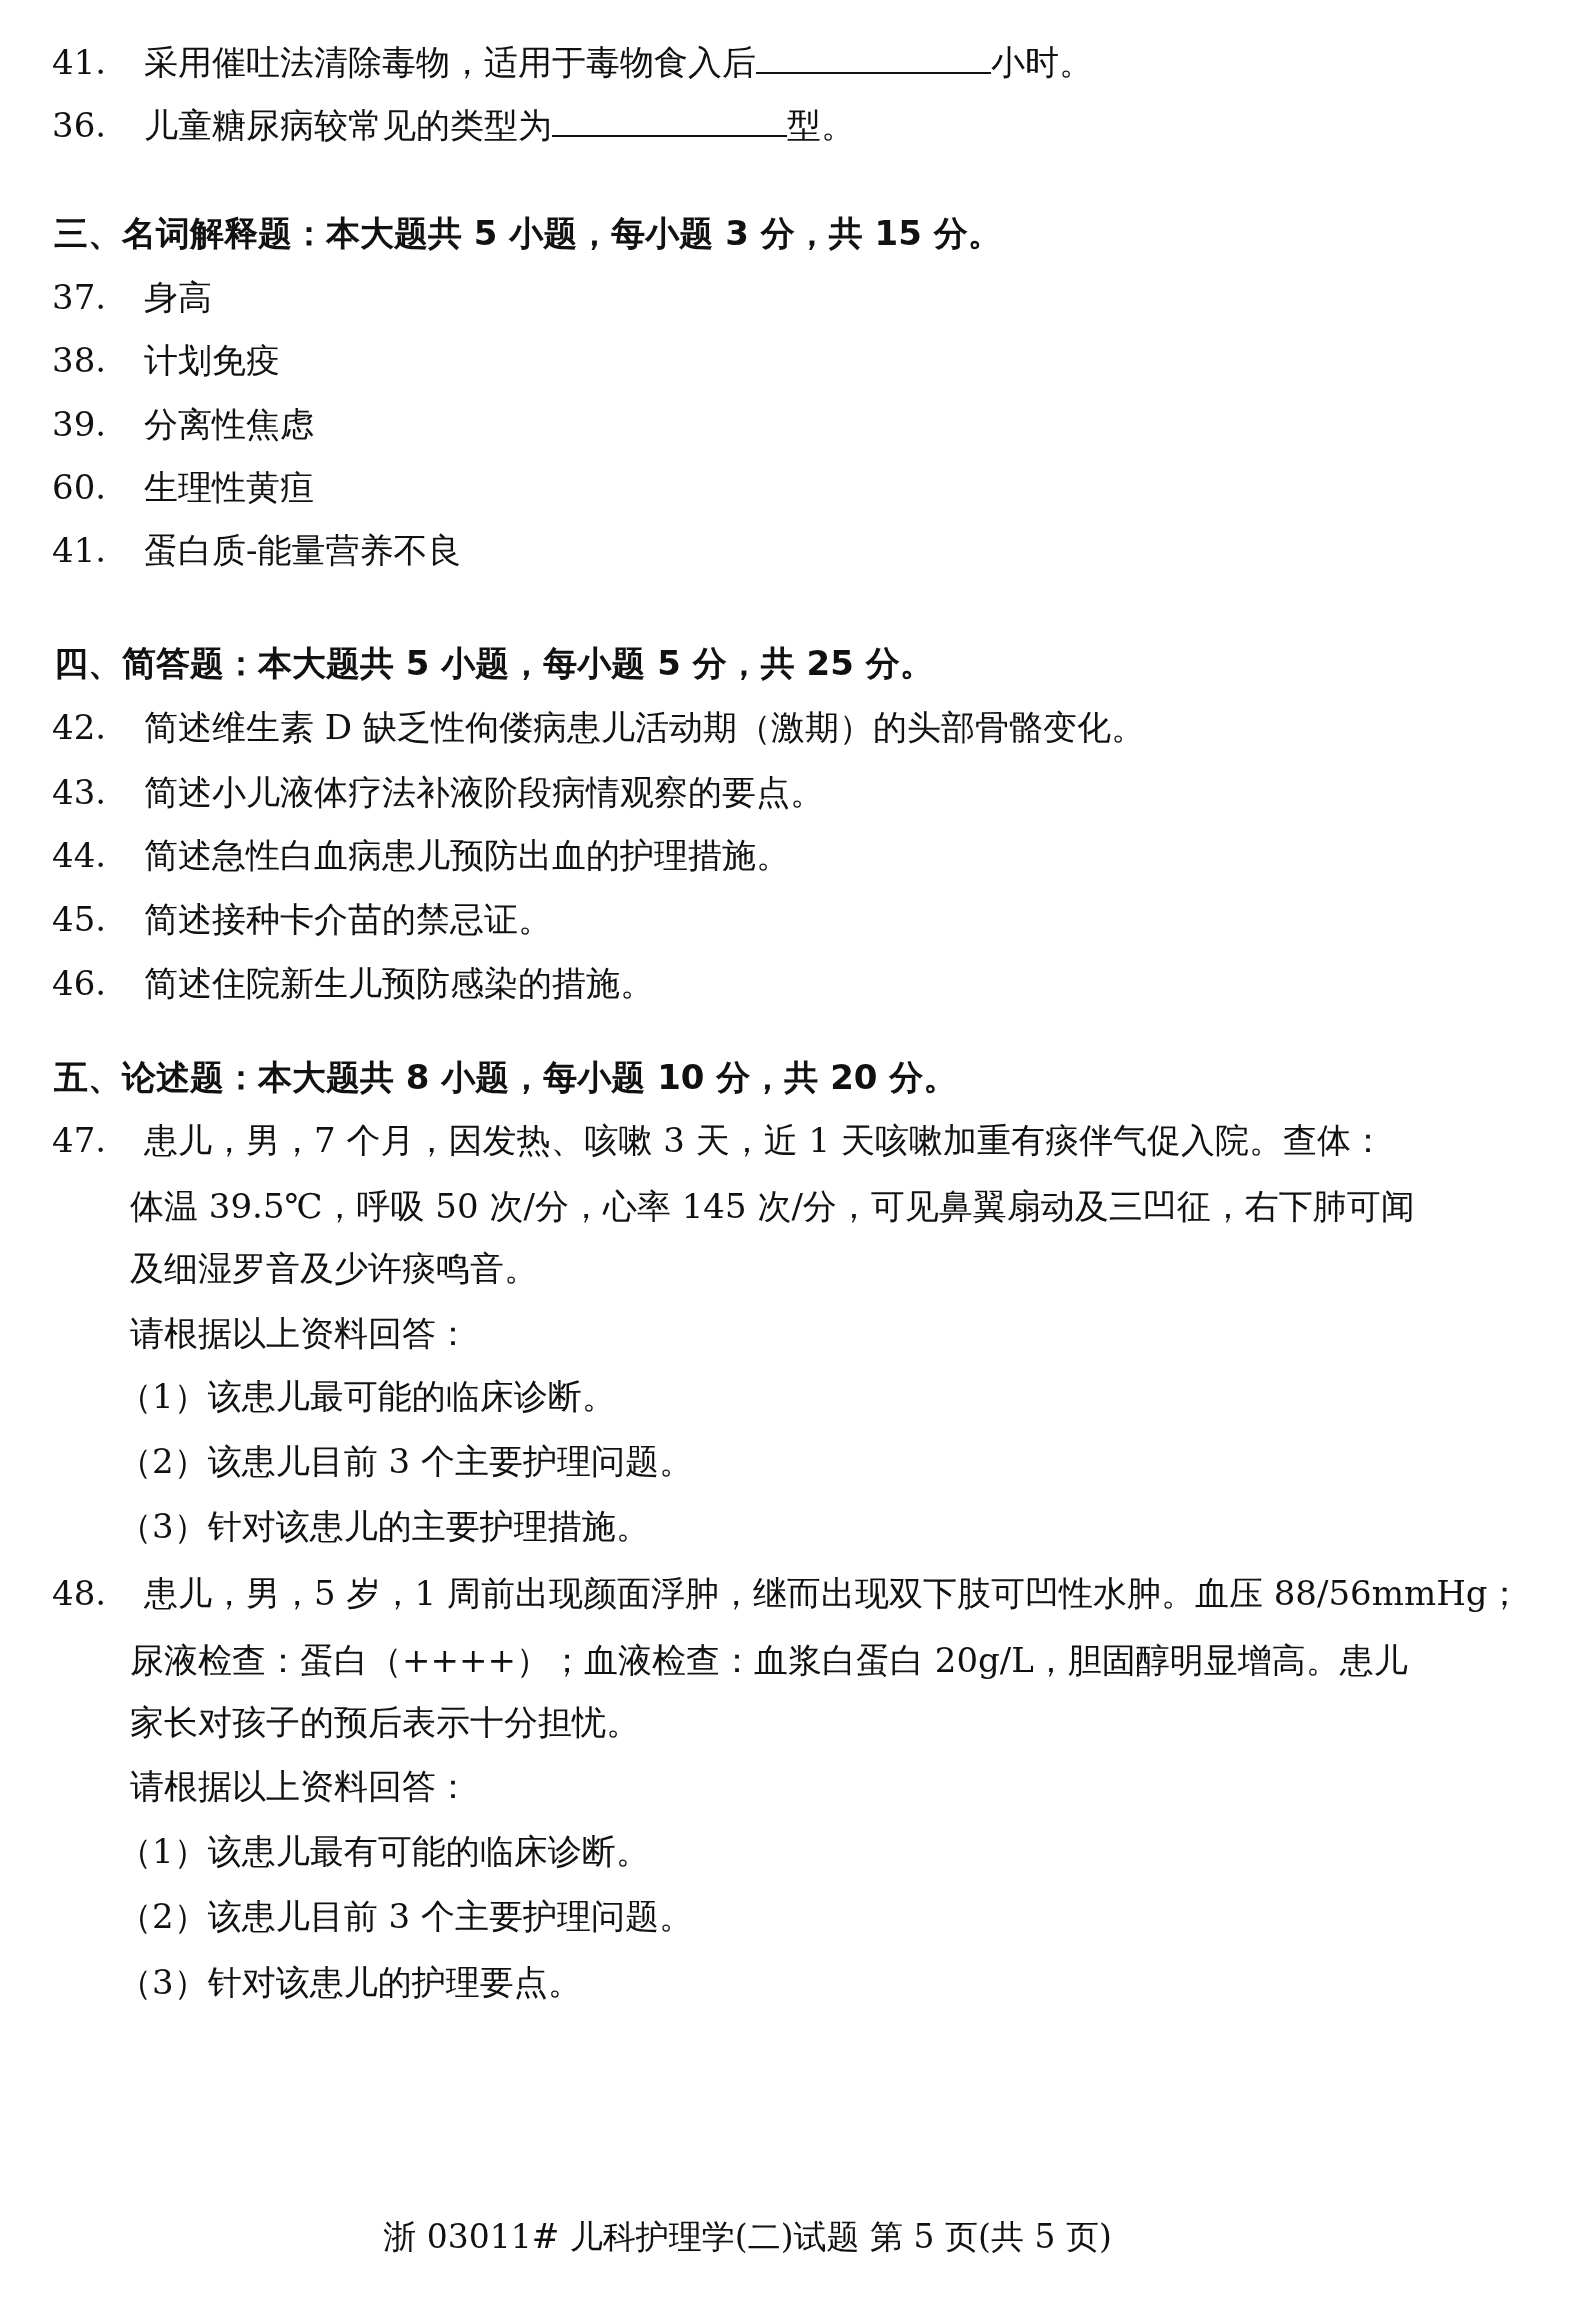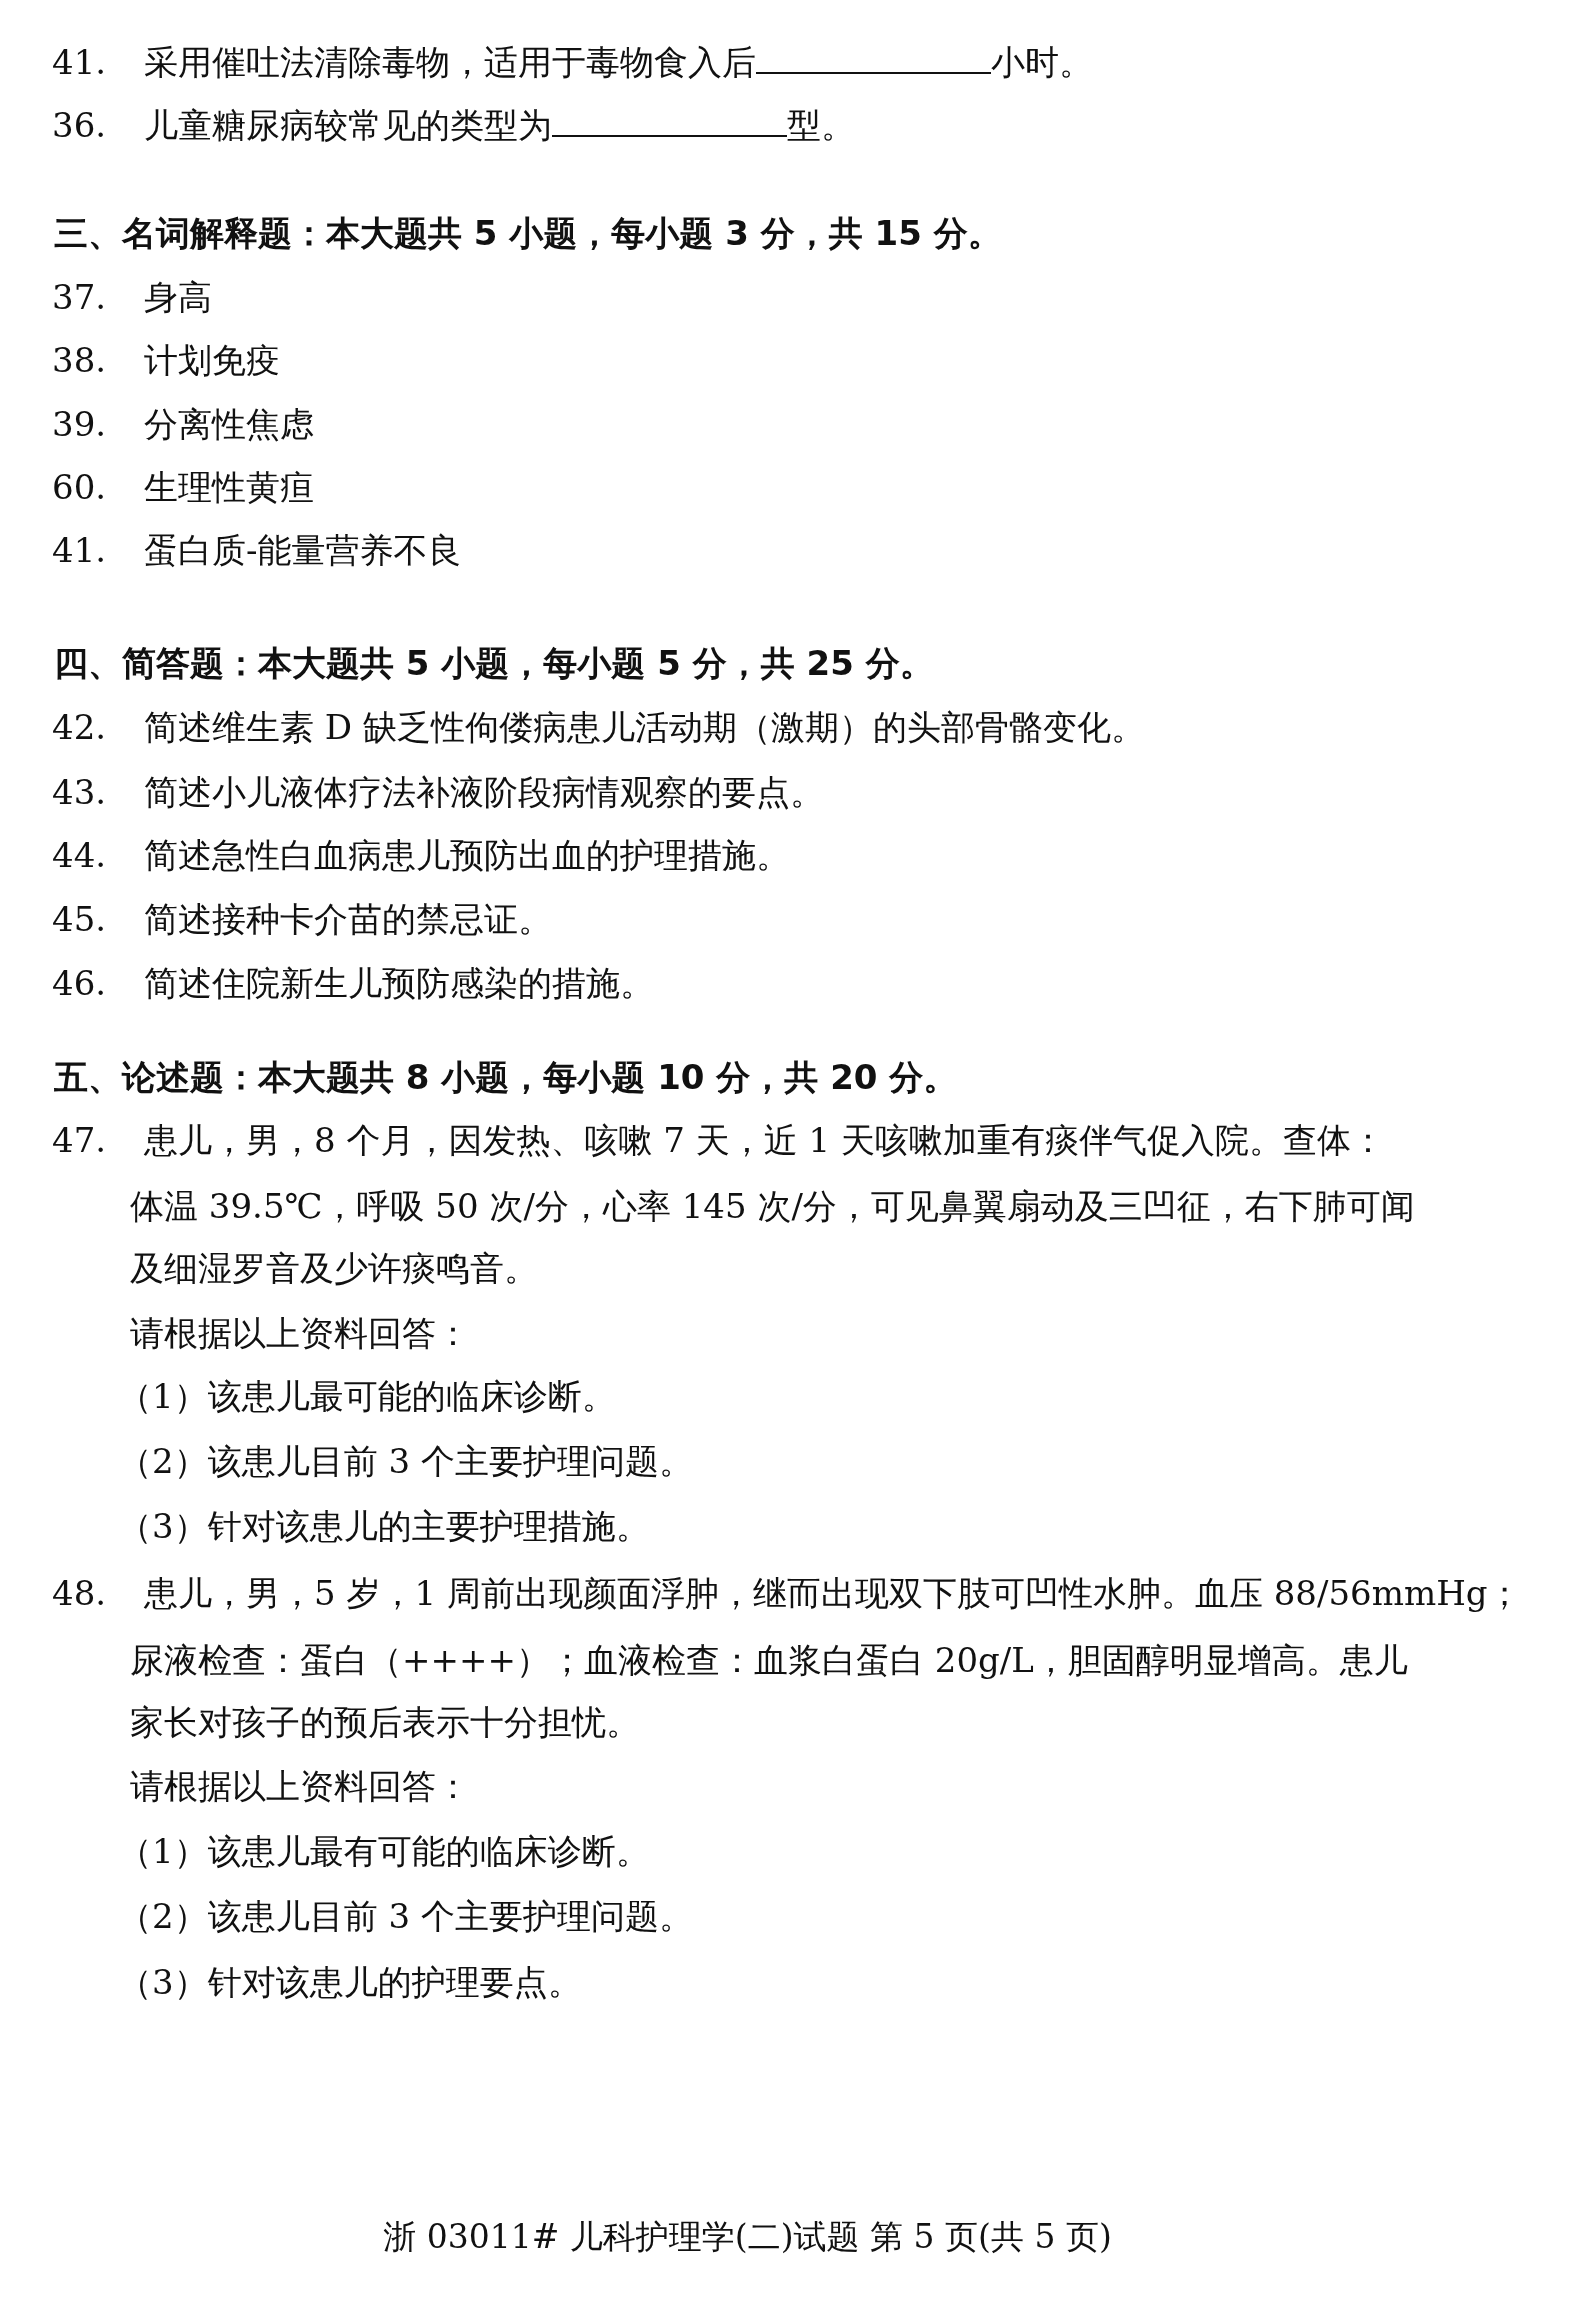--- a/index.html
+++ b/index.html
@@ -74,21 +74,21 @@
   <span class="num">46.</span>
   <span class="txt">简述住院新生儿预防感染的措施。</span>
 </div>
 
 <div class="line" style="top:1056px">
   <span class="head">五、论述题：本大题共 8 小题，每小题 10 分，共 20 分。</span>
 </div>
 
 <div class="line" style="top:1119px">
   <span class="num">47.</span>
-  <span class="txt">患儿，男，8 个月，因发热、咳嗽 7 天，近 1 天咳嗽加重有痰伴气促入院。查体：</span>
+  <span class="txt">患儿，男，7 个月，因发热、咳嗽 3 天，近 1 天咳嗽加重有痰伴气促入院。查体：</span>
 </div>
 <div class="line" style="top:1185px">
   <span class="cont">体温 39.5℃，呼吸 50 次/分，心率 145 次/分，可见鼻翼扇动及三凹征，右下肺可闻</span>
 </div>
 <div class="line" style="top:1247px">
   <span class="cont">及细湿罗音及少许痰鸣音。</span>
 </div>
 <div class="line" style="top:1312px">
   <span class="cont">请根据以上资料回答：</span>
 </div>

